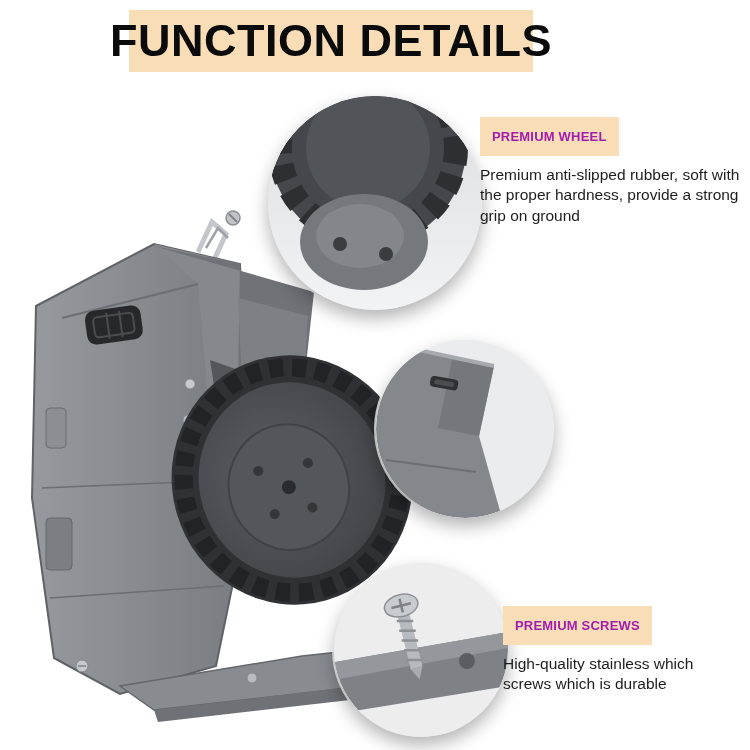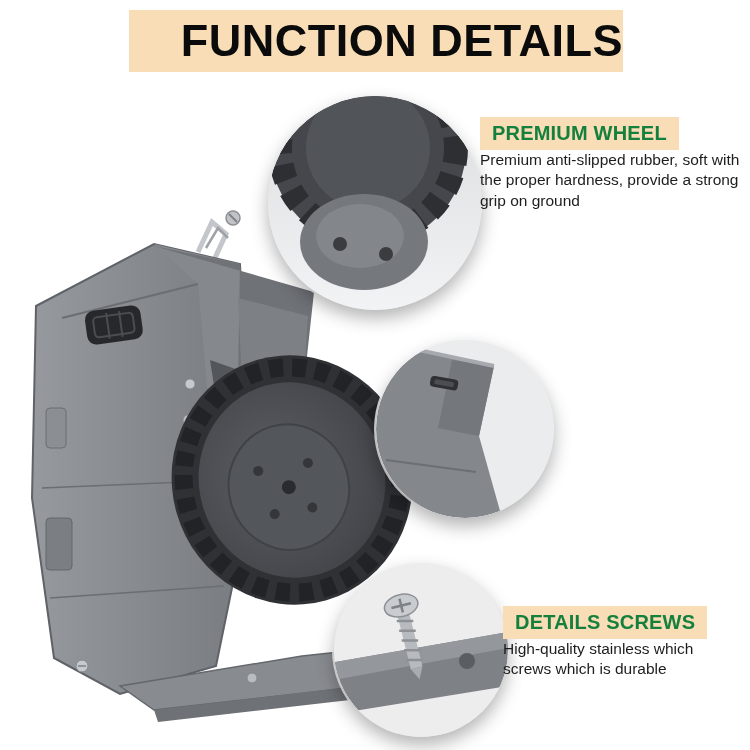--- a/index.html
+++ b/index.html
@@ -5,23 +5,23 @@
   * { margin:0; padding:0; box-sizing:border-box; }
   html,body { background:#ffffff; }
   body { font-family:"Liberation Sans", sans-serif; color:#111; }
   .page {
     position:relative; width:750px; height:750px;
     background:#ffffff; overflow:hidden;
   }
 
   
   .title-banner{
-    position:absolute; left:129px; top:10px; width:494px; height:62px;
+    position:absolute; left:129px; top:10px; width:404px; height:62px;
     background:var(--highlight,#f8ddb6);
-    display:flex; align-items:center; justify-content:flex-end;
+    display:flex; align-items:center; justify-content:center;
   }
   .page-title{
     font-size:45px; font-weight:700; color:#0b0b0b; letter-spacing:.5px;
     white-space:nowrap;
   }
 
   
   .product{ position:absolute; left:2px; top:188px; width:475px; height:560px; }
 
   
@@ -35,25 +35,25 @@
   .c2{ left:376px; top:340px; width:178px; height:178px; }
   .c3{ left:334px; top:563px; width:174px; height:174px; }
 
   
   .callout-text{ position:absolute; }
   .t1{ left:480px; top:117px; width:264px; }
   .t2{ left:556px; top:357px; width:192px; }
   .t3{ left:503px; top:606px; width:240px; }
   .callout-heading{
     display:inline-block; background:var(--highlight,#f8ddb6);
-    font-weight:700; font-size:20px; color:#15803d; padding:5px 12px;
+    font-weight:700; font-size:13px; color:#a21caf; padding:12px 12px;
     letter-spacing:.2px;
   }
   .callout-desc{
-    font-size:15.5px; line-height:1.32; color:#1d1d1d;
+    margin-top:9px; font-size:15.5px; line-height:1.32; color:#1d1d1d;
   }
 </style>
 </head>
 <body>
 
 <div class="page">
 
   <div class="title-banner">
     <div class="page-title">FUNCTION DETAILS</div>
   </div>
@@ -191,17 +191,17 @@
     </svg>
   </div>
 
   <div class="callout-text t1">
     <div class="callout-heading">PREMIUM WHEEL</div>
     <div class="callout-desc">Premium anti-slipped rubber, soft with the proper hardness, provide a strong grip on ground</div>
   </div>
 
 
   <div class="callout-text t3">
-    <div class="callout-heading">DETAILS SCREWS</div>
+    <div class="callout-heading">PREMIUM SCREWS</div>
     <div class="callout-desc">High-quality stainless which screws which is durable</div>
   </div>
 
 </div>
 
 </body></html>

